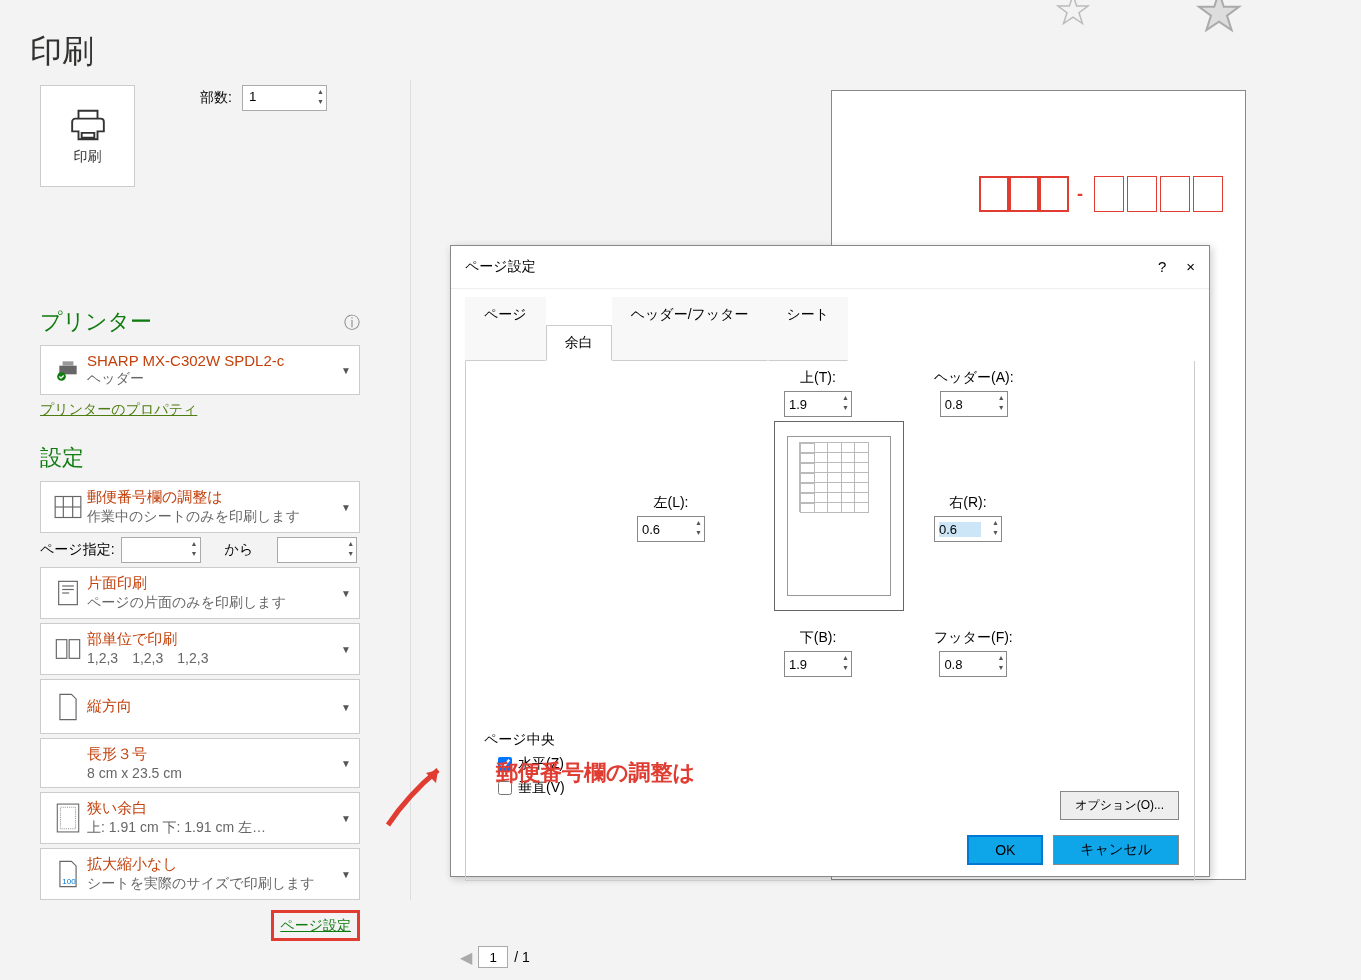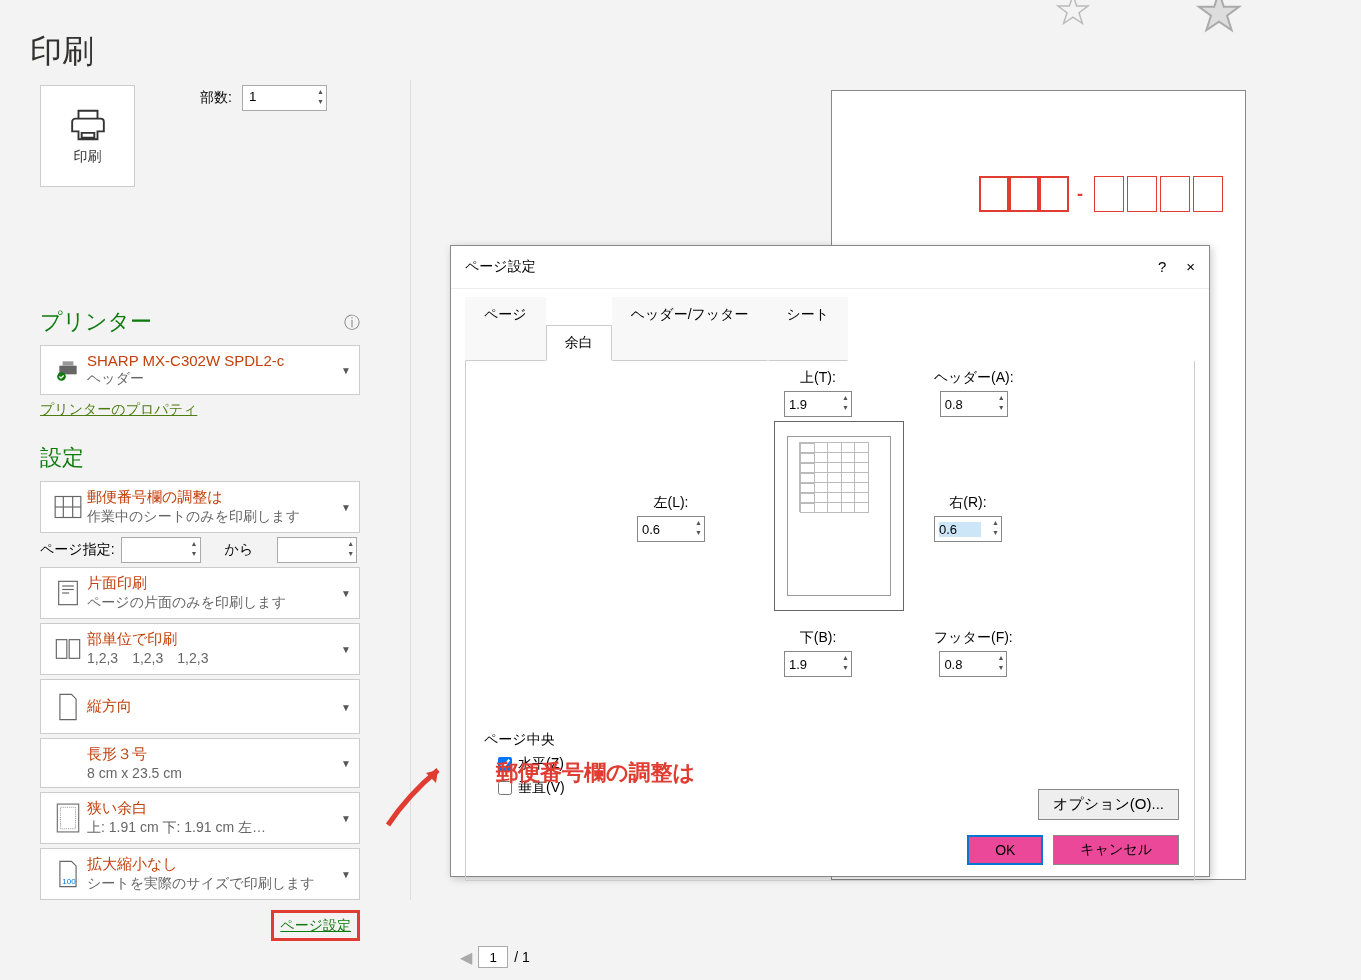--- a/index.html
+++ b/index.html
@@ -78,23 +78,23 @@
 .page-diagram .grid div span:first-child, .page-diagram .grid { border-left: 1px solid #bbb; border-top: 1px solid #bbb;}
 
 .center-group { margin-top: 20px; font-size: 14px; }
 .center-group .grp-label { margin-bottom: 6px; margin-top: 32px; }
 .checkbox-row { margin-left: 14px; margin-top: 6px; display: flex; align-items: center; gap: 6px; }
 .checkbox-row input { width: 14px; height: 14px; }
 
 .annotation { position: absolute; left: 30px; bottom: 90px; color: #e03c31; font-size: 22px; font-weight: bold; line-height: 1.6; }
 
 .dialog-footer { position: absolute; bottom: 15px; right: 15px; display: flex; gap: 10px; }
-.dlg-btn { padding: 5px 26px; font-size: 14px; border: 1px solid #888; background: #ec4899; cursor: pointer; }
+.dlg-btn { padding: 5px 26px; font-size: 14px; border: 1px solid #888; background: #0ea5e9; cursor: pointer; }
 .dlg-btn.primary { border: 2px solid #0078d4; }
-.options-btn { position: absolute; right: 15px; bottom: 60px; padding: 5px 14px; font-size: 15px; border: 1px solid #888; background: #eee; cursor: pointer; }
+.options-btn { position: absolute; right: 15px; bottom: 60px; padding: 5px 14px; font-size: 12px; border: 1px solid #888; background: #eee; cursor: pointer; }
 
 .star { position: absolute; width: 36px; height: 36px; }
 .arrow-annotation { position: absolute; left: 378px; top: 755px; }
 
 .pager { position: absolute; left: 460px; bottom: 12px; display: flex; align-items: center; gap: 6px; font-size: 14px; }
 .pager .arrow { font-size: 16px; color: #aaa; cursor: pointer; }
 .pager input { width: 30px; height: 22px; border: 1px solid #aaa; text-align: center; }
 </style>
 </head>
 <body>

